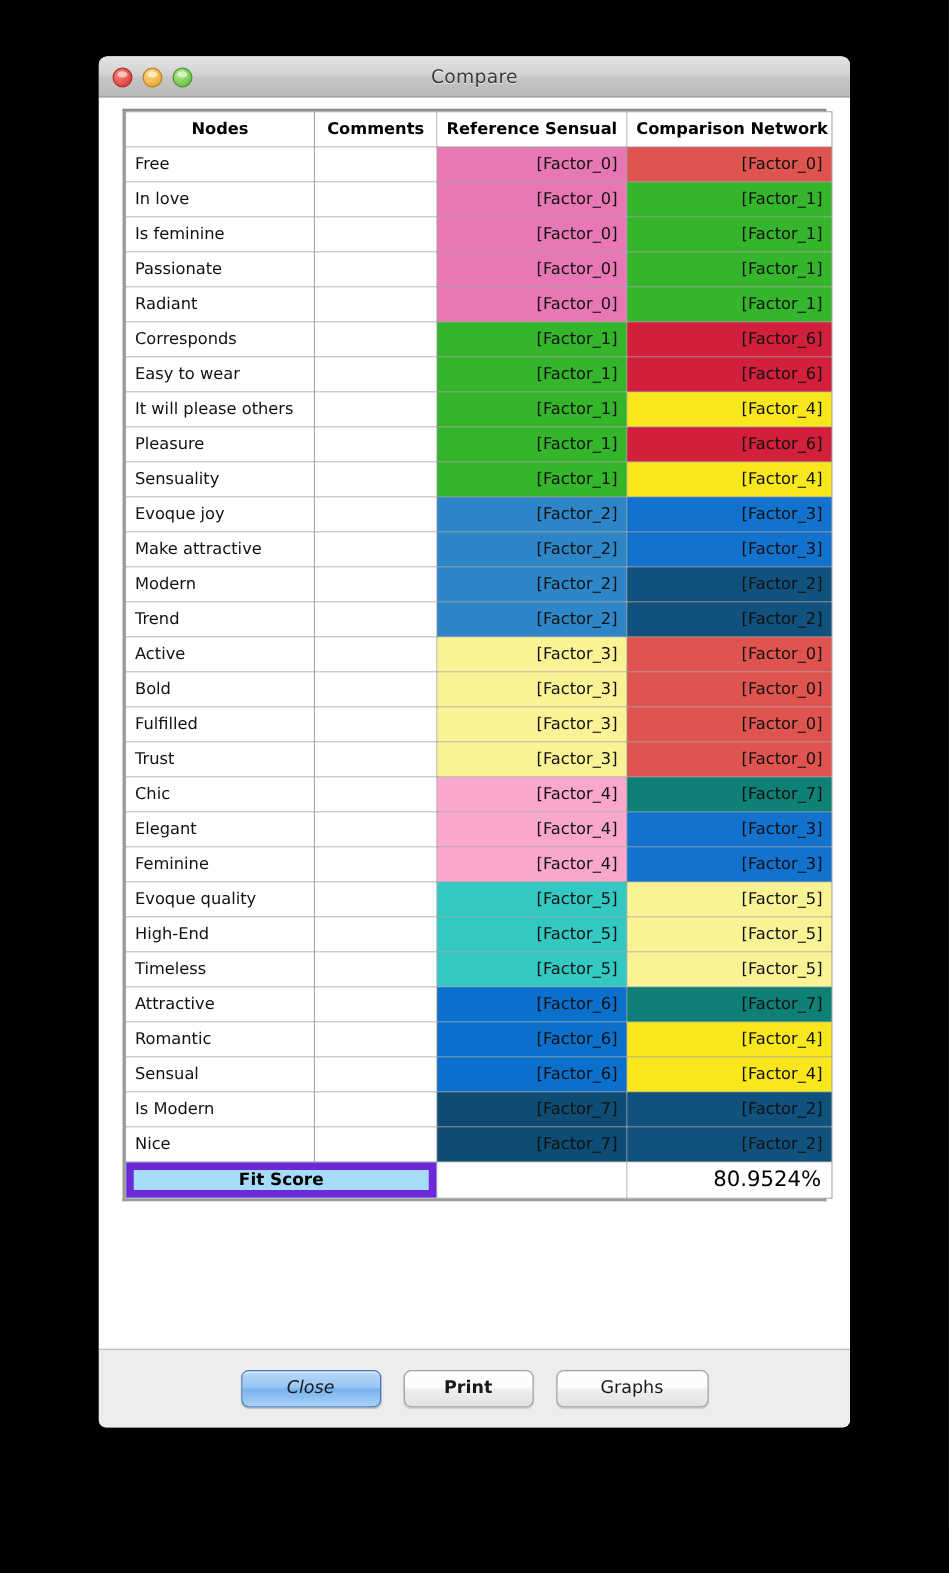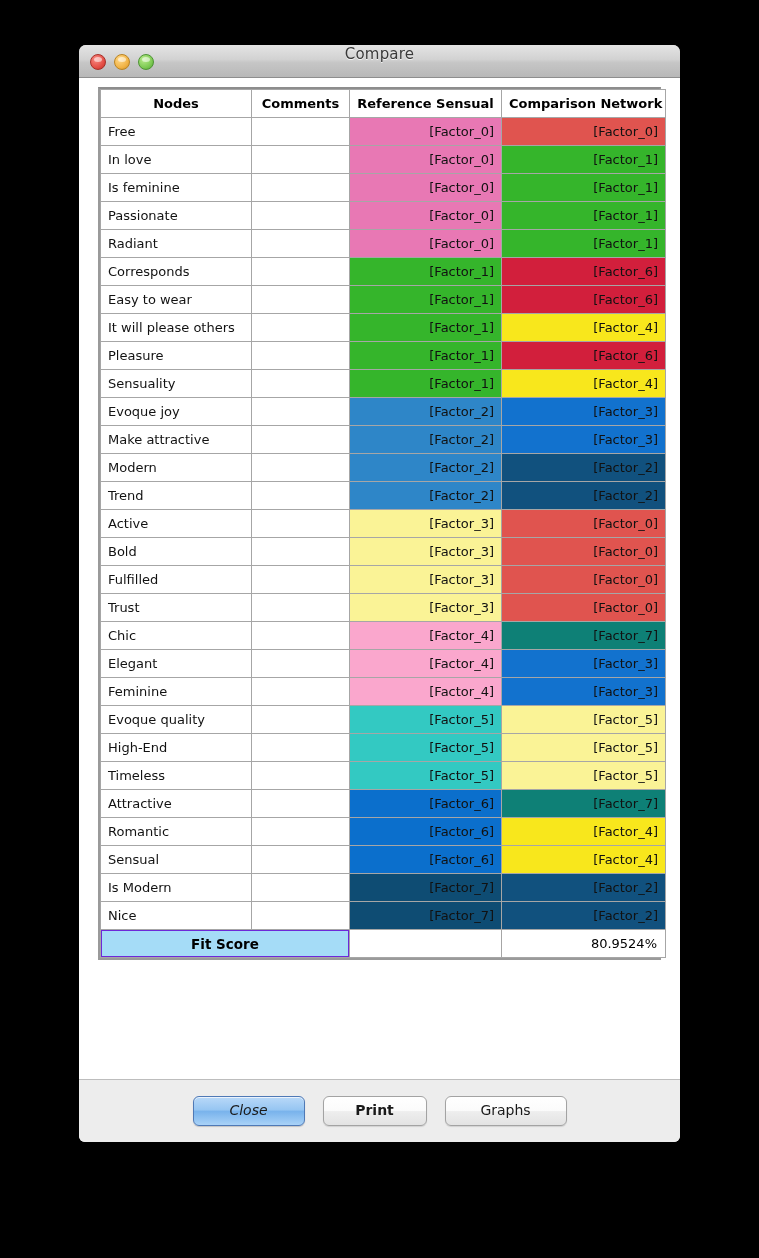--- a/index.html
+++ b/index.html
@@ -30,20 +30,21 @@
   }
 
   
   #titlebar {
     height: 32px;
     flex: 0 0 32px;
     background: linear-gradient(to bottom, #e4e4e4 0%, #d2d2d2 45%, #c6c6c6 55%, #b8b8b8 100%);
     border-bottom: 1px solid #8e8e8e;
     position: relative;
     display: flex;
+    align-items: center;
   }
   .traffic {
     position: absolute;
     left: 11px;
     top: 9px;
     display: flex;
     gap: 8px;
   }
   .light {
     width: 14px;
@@ -125,27 +126,27 @@
 
   td.node  { text-align: left; color: #121212; }
   td.cmt   { background: #ffffff; }
   td.fac   { text-align: right; color: #111; }
 
   tr.fit td.fitlabel {
     background: #a5dcf7;
     text-align: center;
     font-weight: bold;
     font-size: 13.5px;
-    border: 1px solid #6d28d9;
+    border: 6px solid #6d28d9;
   }
   tr.fit td.fitblank { background: #ffffff; }
   tr.fit td.fitval {
     background: #ffffff;
     text-align: right;
-    font-size: 13px;
+    font-size: 17px;
     padding-right: 7px;
   }
 
   
   #buttonbar {
     flex: 0 0 62px;
     background: #ededed;
     border-top: 1px solid #bdbdbd;
     display: flex;
     align-items: center;

